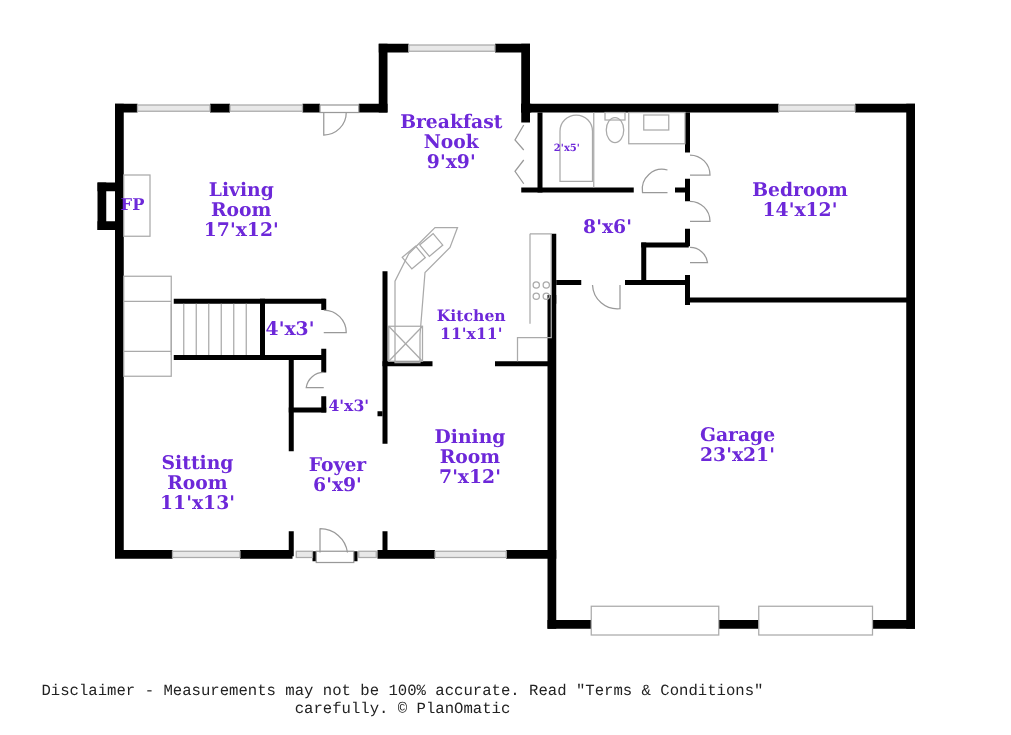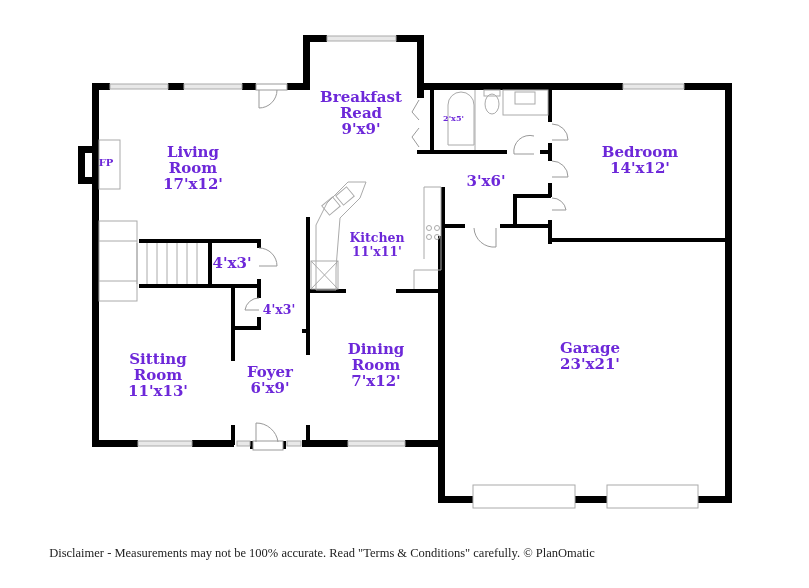--- a/index.html
+++ b/index.html
@@ -1,23 +1,23 @@
 <!DOCTYPE html>
 <html><head>
 <meta charset="utf-8">
 <style>
   html,body{margin:0;padding:0;background:#fff;}
   body{width:809px;height:588px;position:relative;overflow:hidden;font-family:"DejaVu Serif",serif;}
   svg{position:absolute;left:0;top:0;}
   .lbl{position:absolute;text-align:center;font-family:"DejaVu Serif",serif;font-weight:bold;color:#6d28d9;line-height:1.08;transform:translateX(-50%);white-space:nowrap;}
   .big{font-size:15px;}
-  .mid{font-size:12.5px;}
+  .mid{font-size:12.5px;margin-top:15px;}
   .sm{font-size:8px;padding-left:45px;}
-  .fp{font-size:10px;}
-  .disclaimer{position:absolute;left:0;width:644px;top:546px;text-align:center;font-family:Liberation Serif, serif;font-size:12.5px;color:#222;}
+  .fp{font-size:13px;}
+  .disclaimer{position:absolute;left:0;width:644px;top:546px;text-align:center;font-family:Liberation Mono, monospace;font-size:12.5px;color:#222;}
 </style>
 </head>
 <body>
 
 <svg width="809" height="588" viewBox="0 0 809 588">
   <g fill="#000">
 
     <rect x="92" y="83" width="7" height="363"></rect>
 
     <rect x="78" y="146" width="20" height="7"></rect>
@@ -173,53 +173,53 @@
 
     <circle cx="429" cy="228" r="2.5"></circle>
     <circle cx="437" cy="228" r="2.5"></circle>
     <circle cx="429" cy="237" r="2.5"></circle>
     <circle cx="437" cy="237" r="2.5"></circle>
   </g>
 </svg>
 
 <div class="lbl big" style="left:361px;top:89px;">
   <div>Breakfast</div>
-  <div>Read</div>
+  <div>Nook</div>
   <div>9'x9'</div>
 </div>
 
 <div class="lbl big" style="left:193px;top:144px;">
   <div>Living</div>
   <div>Room</div>
   <div>17'x12'</div>
 </div>
 
 <div class="lbl big" style="left:640px;top:144px;">
   <div>Bedroom</div>
   <div>14'x12'</div>
 </div>
 
 <div class="lbl big" style="left:486px;top:173px;">
-  <div>3'x6'</div>
+  <div>8'x6'</div>
 </div>
 
 <div class="lbl mid" style="left:377px;top:231px;">
   <div>Kitchen</div>
   <div>11'x11'</div>
 </div>
 
 <div class="lbl big" style="left:232px;top:255px;">
   <div>4'x3'</div>
 </div>
 
 <div class="lbl mid" style="left:279px;top:303px;">
   <div>4'x3'</div>
 </div>
 
-<div class="lbl big" style="left:158px;top:351px;">
+<div class="lbl big" style="left:158px;top:362px;">
   <div>Sitting</div>
   <div>Room</div>
   <div>11'x13'</div>
 </div>
 
 <div class="lbl big" style="left:270px;top:364px;">
   <div>Foyer</div>
   <div>6'x9'</div>
 </div>
 

